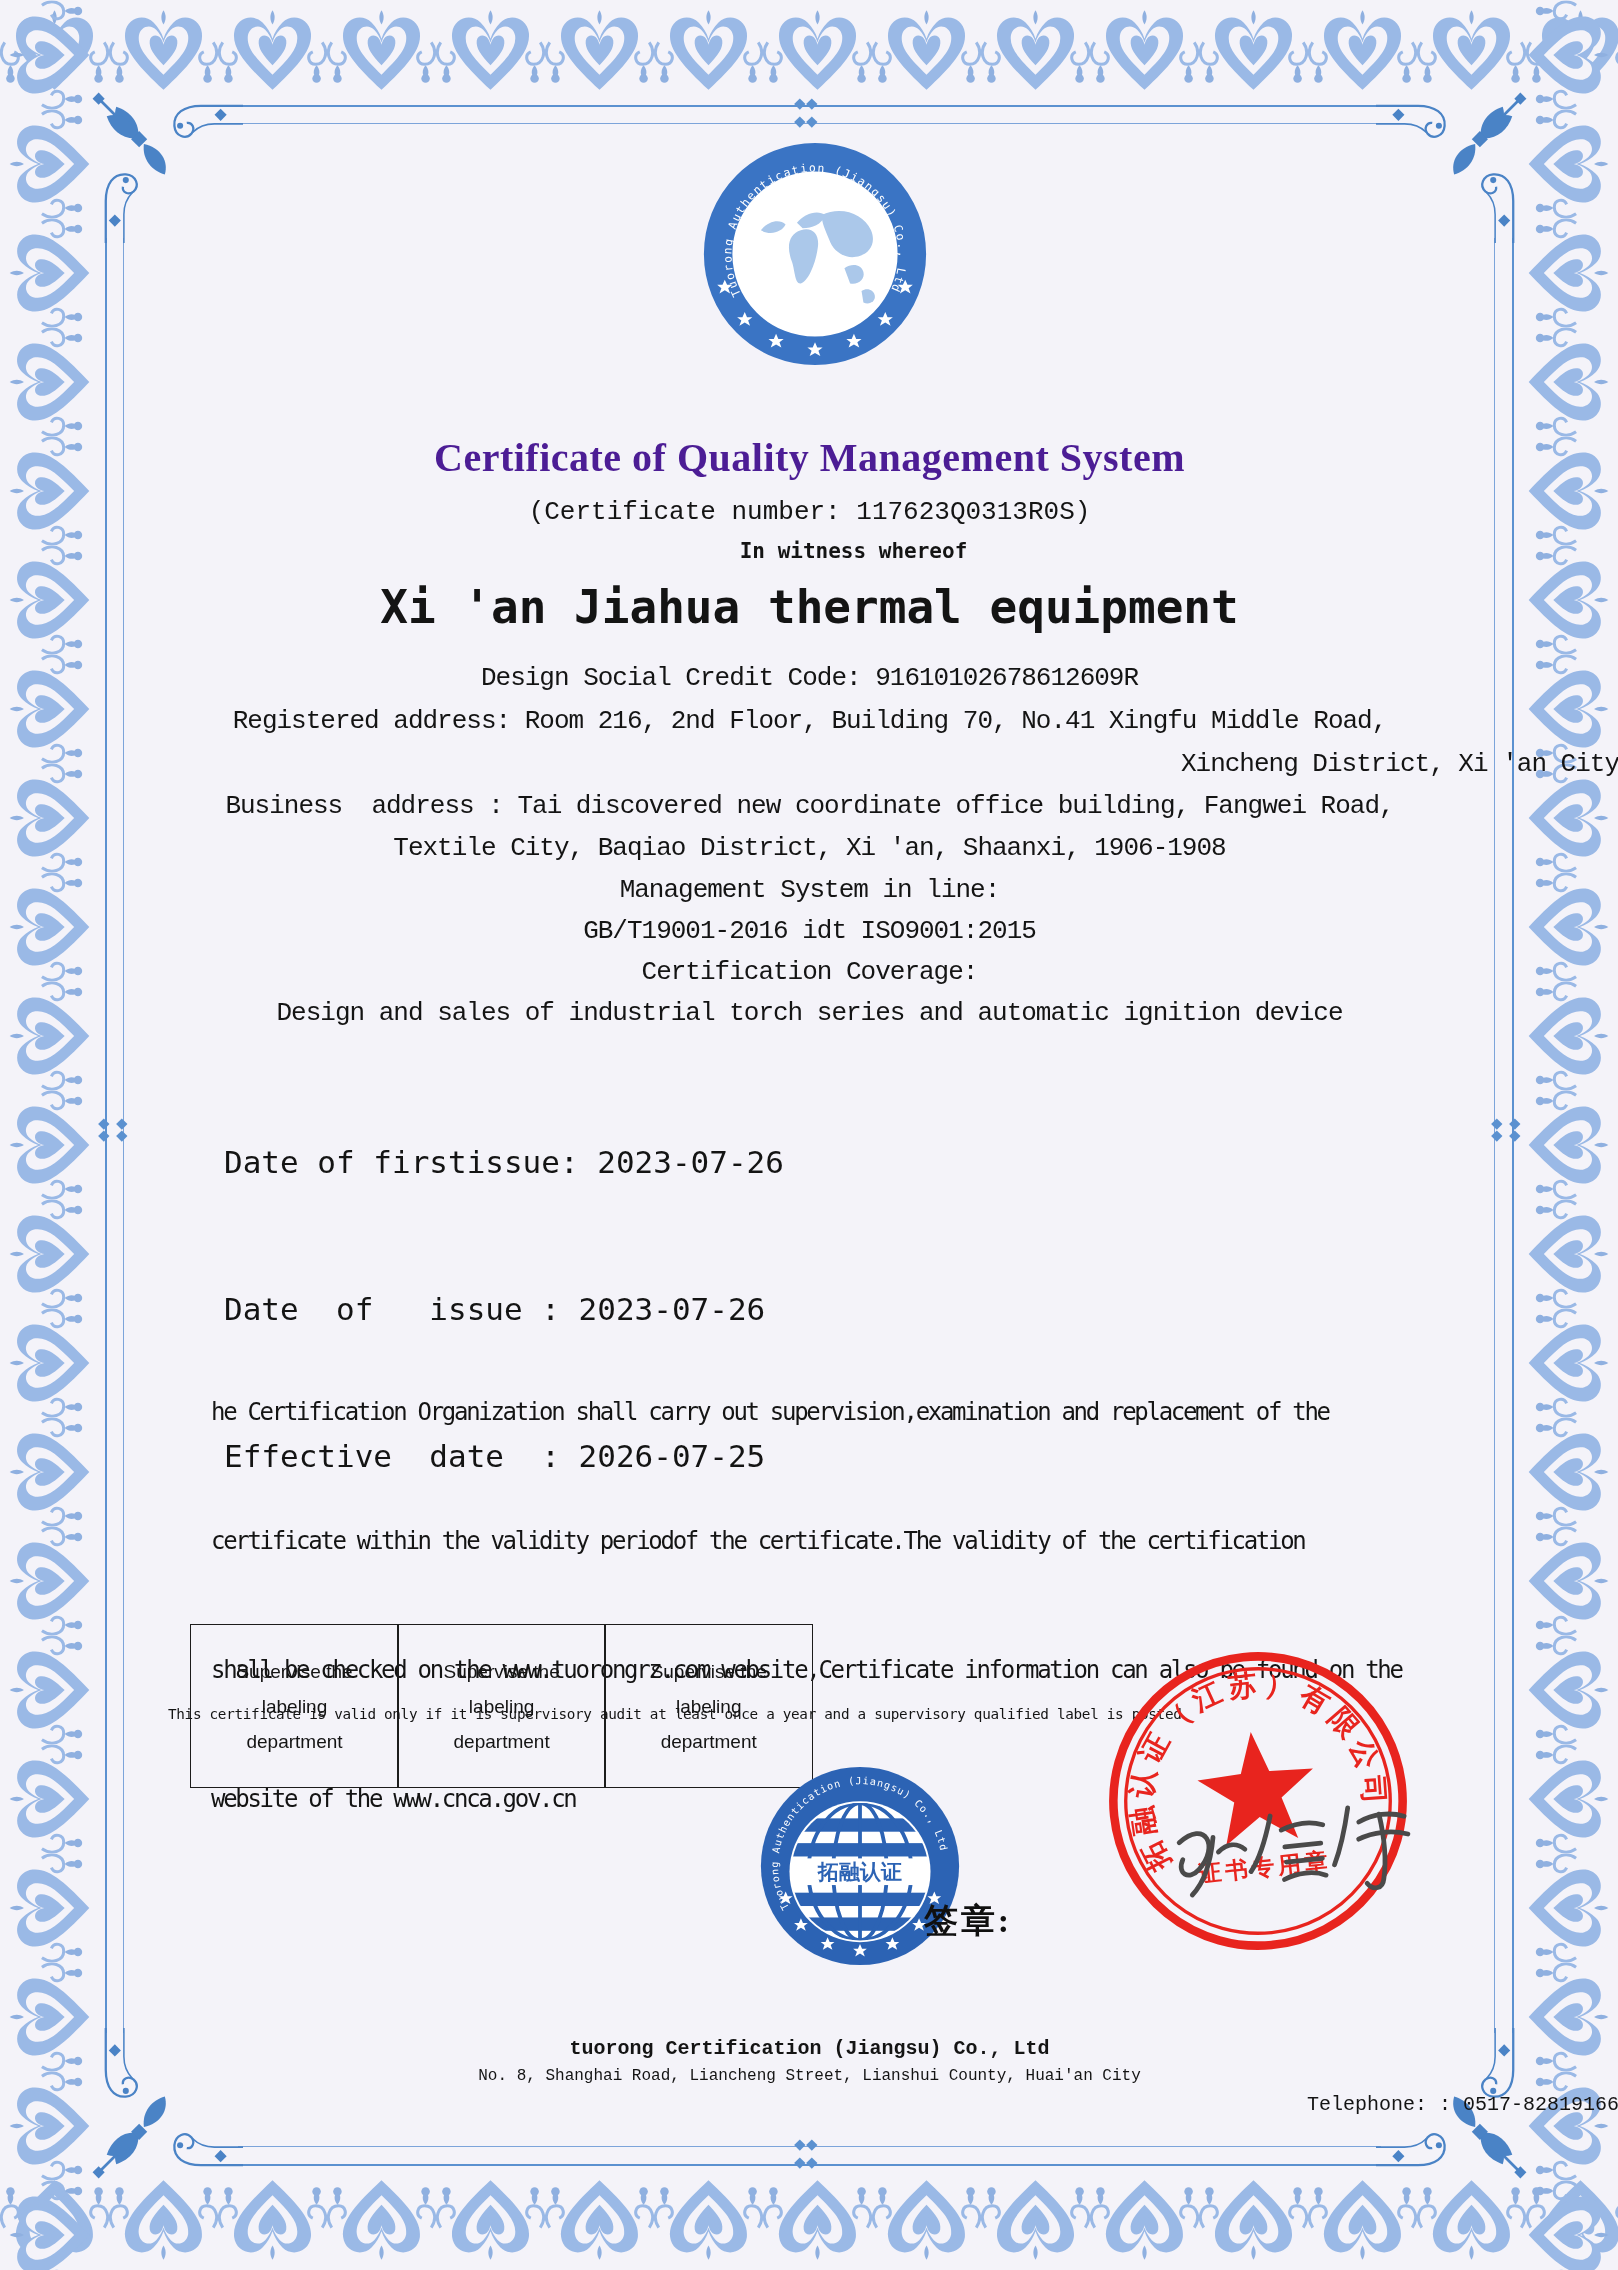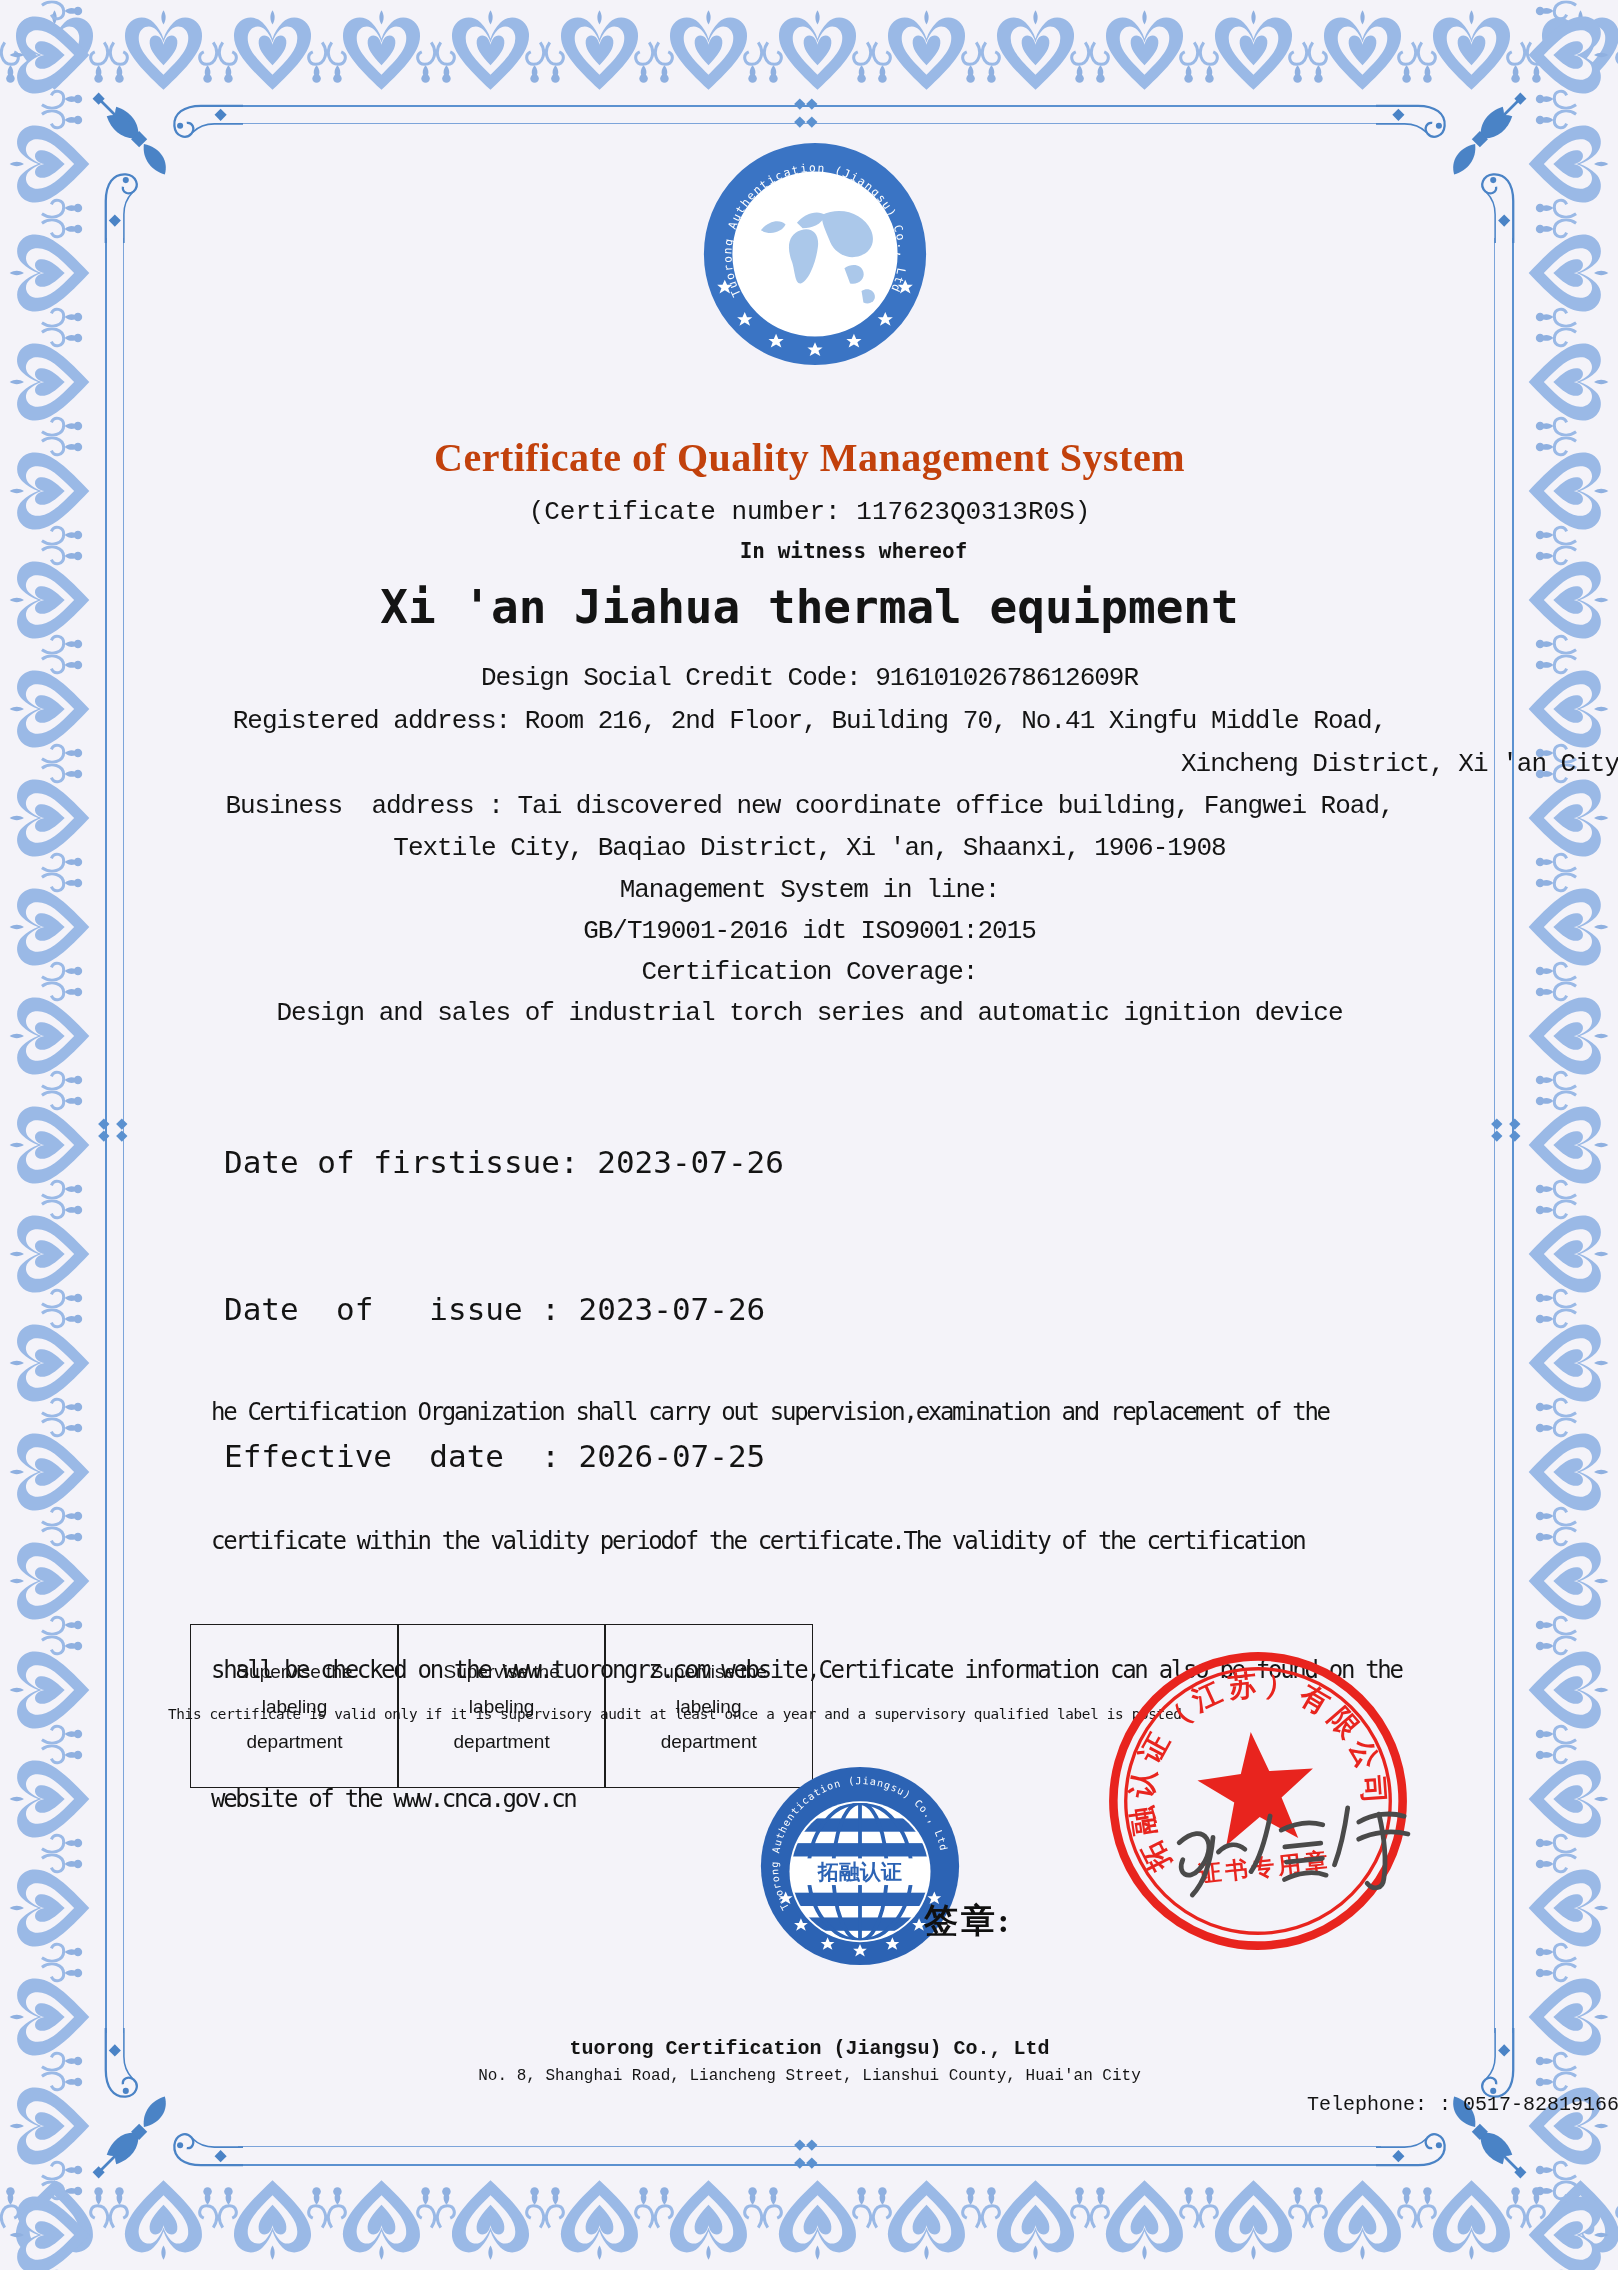--- a/index.html
+++ b/index.html
@@ -28,21 +28,21 @@
   .c-br{left:1376px;top:2028px;transform:scale(-1,-1);}
   .dpair{position:absolute;display:flex;gap:4.8px;}
   .dpair.v{flex-direction:column;}
   .dia{width:7.6px;height:7.6px;background:#5b91d0;transform:rotate(45deg);}
 
   
   .cline{position:absolute;left:0;width:100%;text-align:center;white-space:pre;}
   .serif{font-family:"Liberation Serif",serif;}
   .lmono{font-family:"Liberation Mono",monospace;}
   .smono{font-family:"DejaVu Sans Mono",monospace;}
-  .t-title{top:434px;font-size:40px;font-weight:bold;color:#c2410c;letter-spacing:0.5px;}
+  .t-title{top:434px;font-size:40px;font-weight:bold;color:#4c1d95;letter-spacing:0.5px;}
   .t-certnum{top:497px;font-size:26px;}
   .t-witness{top:539px;font-size:21px;font-weight:bold;margin-left:44px;}
   .t-company{top:580px;font-size:46px;font-weight:bold;}
   .t-detail{font-size:26px;letter-spacing:-1px;}
   .dates{position:absolute;left:224px;top:1040px;font-size:31px;line-height:49px;white-space:pre;}
   .para{position:absolute;left:211px;top:1305px;font-size:24px;letter-spacing:-2.3px;
         line-height:43px;white-space:pre;}
   .boxes{position:absolute;left:190px;top:1624px;display:flex;}
   .sbox{width:207px;height:162px;border:1.9px solid #1c1c1c;margin-left:-1.9px;
         font-size:19px;line-height:35px;text-align:center;display:flex;align-items:center;justify-content:center;}

